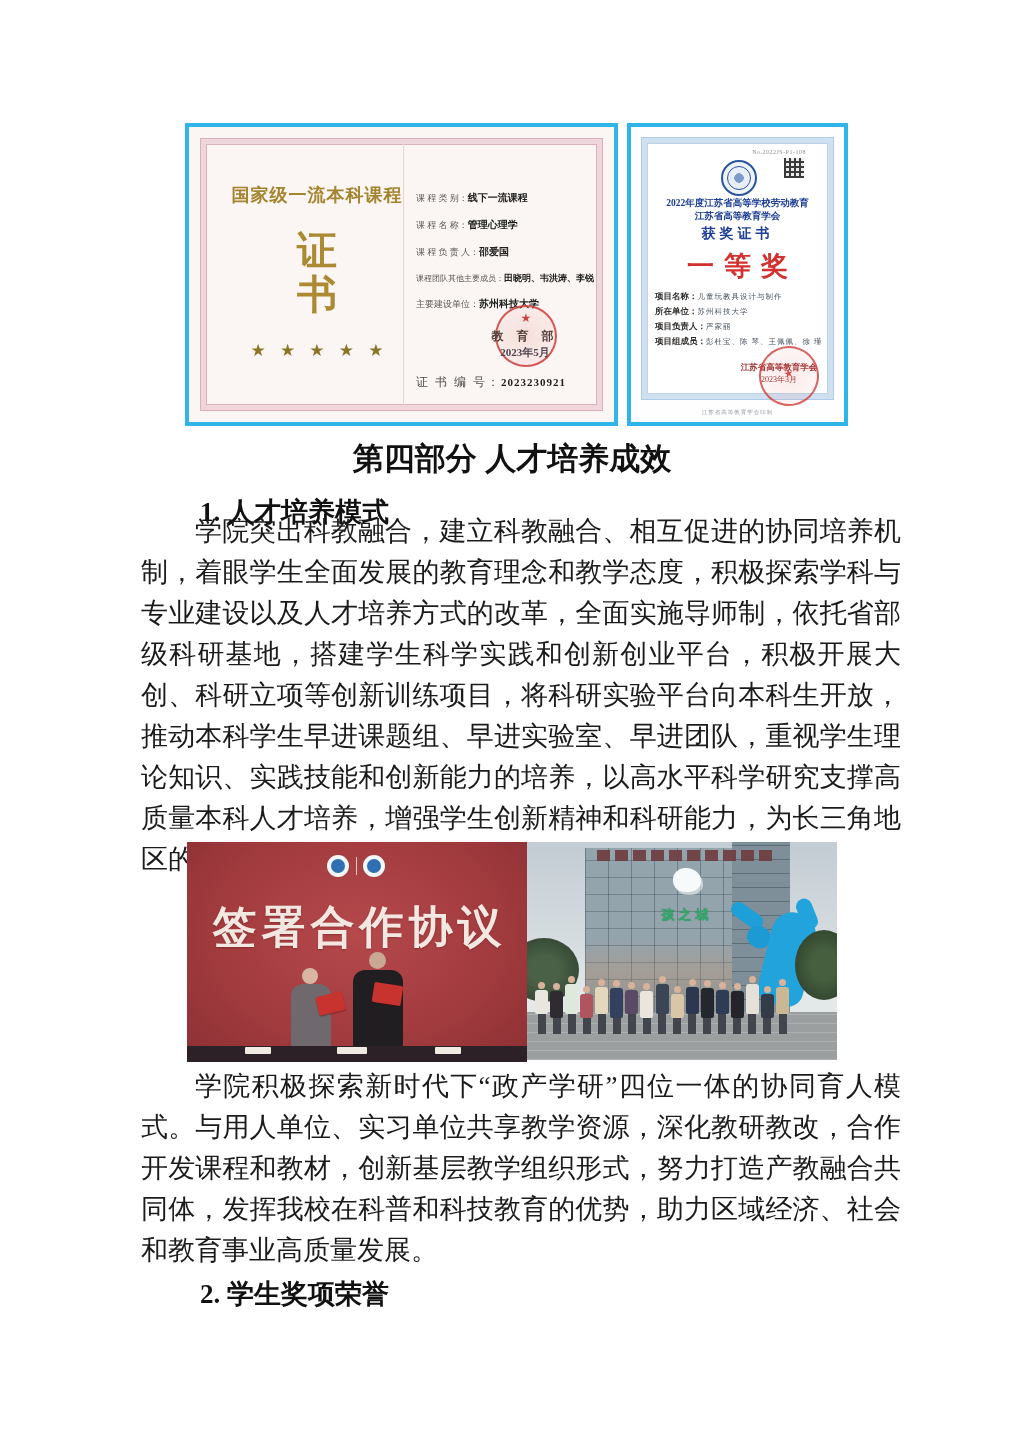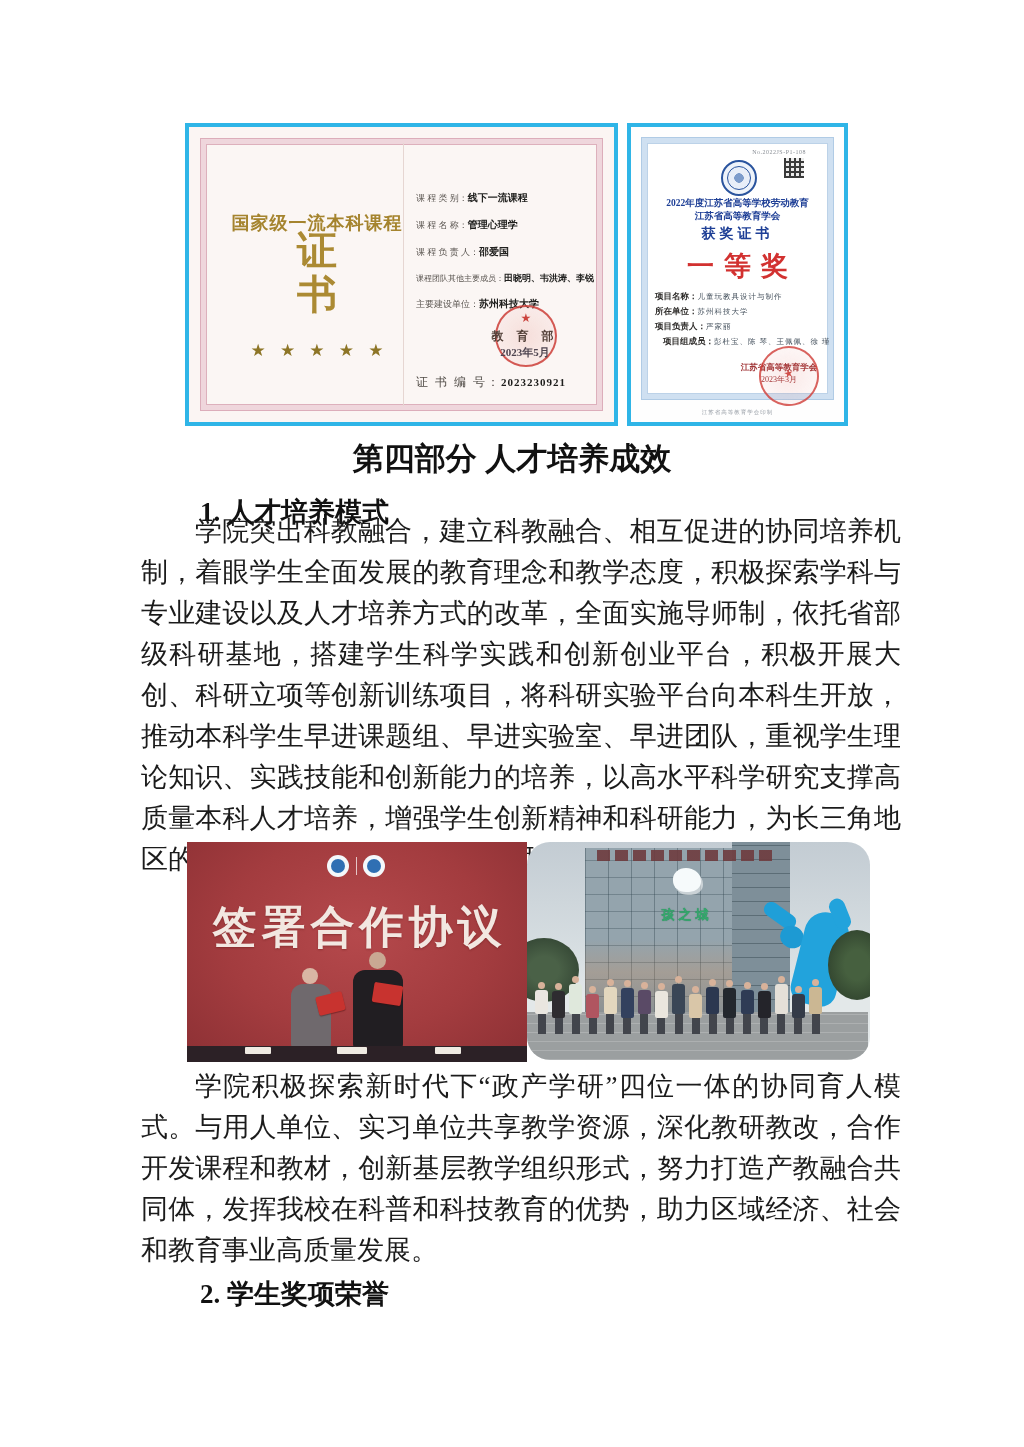--- a/index.html
+++ b/index.html
@@ -10,21 +10,21 @@
   .cert{position:absolute;box-sizing:border-box;border:4px solid #2fb5e7;}
   .cert-left{left:185px;top:123px;width:433px;height:303px;background:#fbf5f3;}
   .cert-right{left:627px;top:123px;width:221px;height:303px;background:#fefefe;}
 
   .cl-frame-outer{position:absolute;inset:11px;background:#efd6dc;border:1px solid #dcadba;}
   .cl-frame-inner{position:absolute;inset:5px;background:#fbf6f4;border:1px solid #ddb0bc;}
   .cl-fold{position:absolute;left:214px;top:16px;bottom:16px;width:1px;background:#e6d6d2;}
 
   .cl-title{position:absolute;left:40px;top:56px;width:176px;text-align:center;
             font-weight:bold;font-size:18px;letter-spacing:1px;color:#a5842e;
-            font-family:"Liberation Serif","DejaVu Serif",serif;margin-top:28px;}
+            font-family:"Liberation Serif","DejaVu Serif",serif;}
   .cl-big{position:absolute;left:88px;width:80px;text-align:center;color:#ab8a33;
           font-weight:bold;font-size:40px;line-height:40px;}
   .cl-big1{top:104px;} .cl-big2{top:148px;}
   .cl-stars{position:absolute;left:40px;top:213px;width:176px;text-align:center;
             color:#8d7526;font-size:17px;word-spacing:10px;}
 
   .cl-fields{position:absolute;left:227px;top:54px;width:188px;}
   .cl-row{position:absolute;left:0;width:188px;white-space:nowrap;}
   .cl-row .lbl{color:#5a5550;font-size:9px;}
   .cl-row .val{color:#20201e;font-size:10px;font-weight:bold;}
@@ -59,21 +59,21 @@
   .cr-title{position:absolute;left:8px;top:70px;width:197px;text-align:center;color:#1e3f96;
             font-weight:bold;font-size:9.5px;line-height:13px;}
   .cr-name{position:absolute;left:8px;top:98px;width:197px;text-align:center;color:#1e3f96;
            font-weight:bold;font-size:14px;letter-spacing:4px;}
   .cr-award{position:absolute;left:8px;top:121px;width:197px;text-align:center;color:#d23130;
             font-weight:bold;font-size:27px;letter-spacing:10px;text-indent:10px;}
   .cr-fields{position:absolute;left:24px;top:158px;width:175px;}
   .cr-row{position:absolute;left:0;white-space:nowrap;}
   .cr-row .lbl{color:#2e2c2a;font-weight:bold;font-size:8.5px;}
   .cr-row .val{color:#46525e;font-size:7.5px;letter-spacing:1px;}
-  .cr-w1{top:0;} .cr-w2{top:15px;} .cr-w3{top:30px;} .cr-w4{top:45px;margin-left:8px;}
+  .cr-w1{top:0;} .cr-w2{top:15px;} .cr-w3{top:30px;} .cr-w4{top:45px;}
   .cr-issuer{position:absolute;left:88px;top:235px;width:120px;text-align:center;
              color:#a03436;font-weight:bold;font-size:8.5px;}
   .cr-date{position:absolute;left:88px;top:247px;width:120px;text-align:center;
            color:#a03436;font-size:8px;}
   .cr-seal{left:128px;top:219px;width:56px;height:56px;border:2px solid rgba(208,62,58,.8);
            background:radial-gradient(rgba(226,120,112,.16),rgba(226,120,112,.03));transform:rotate(-12deg);}
   .cr-seal:before{content:"★";position:absolute;left:0;right:0;top:19px;text-align:center;
                   color:rgba(200,52,46,.85);font-size:11px;}
   .cr-footer{position:absolute;left:0;right:0;bottom:6px;text-align:center;
              font-size:5.5px;color:#9aa0a8;letter-spacing:1px;}
@@ -106,22 +106,22 @@
   .pl-h1{left:115px;top:126px;width:16px;height:16px;background:#d9b6a4;}
   .pl-h2{left:182px;top:110px;width:17px;height:17px;background:#c9a893;}
   .pl-folder{position:absolute;background:#c8332f;border-radius:2px;box-shadow:0 1px 1px rgba(60,10,10,.4);}
   .pl-f1{left:130px;top:152px;width:27px;height:19px;transform:rotate(-14deg);}
   .pl-f2{left:186px;top:142px;width:29px;height:20px;transform:rotate(9deg);}
   .pl-table{position:absolute;left:0;bottom:0;width:340px;height:16px;background:#2c2126;}
   .pl-card{position:absolute;bottom:8px;height:7px;background:#efeae2;border-radius:1px;}
   .pl-c1{left:58px;width:26px;} .pl-c2{left:150px;width:30px;} .pl-c3{left:248px;width:26px;}
 
   
-  .photo-right{left:527px;top:842px;width:343px;height:218px;
-               background:linear-gradient(#c3ccd3 0%,#d9e0e3 55%,#e3e8e9 70%);border-radius:23px;}
+  .photo-right{left:527px;top:842px;width:310px;height:218px;
+               background:linear-gradient(#c3ccd3 0%,#d9e0e3 55%,#e3e8e9 70%);}
   .pr-building{position:absolute;left:58px;top:6px;width:205px;height:166px;background:#94a4ad;
                background-image:
                  linear-gradient(rgba(230,170,110,0) 55%,rgba(205,140,90,.28) 75%,rgba(120,110,100,.35) 100%),
                  repeating-linear-gradient(90deg,rgba(45,65,75,.38) 0 1px,transparent 1px 23px),
                  repeating-linear-gradient(0deg,rgba(45,65,75,.32) 0 1px,transparent 1px 17px);}
   .pr-tower{position:absolute;left:205px;top:0px;width:58px;height:172px;background:#7e8f99;
             background-image:repeating-linear-gradient(0deg,rgba(40,58,66,.4) 0 1px,transparent 1px 14px);}
   .pr-banner{position:absolute;left:70px;top:8px;width:180px;height:11px;opacity:.9;
              background:repeating-linear-gradient(90deg,#6e3b3e 0 13px,rgba(0,0,0,0) 13px 18px);}
   .pr-logo{position:absolute;left:146px;top:26px;width:28px;height:24px;background:#f6fafb;

